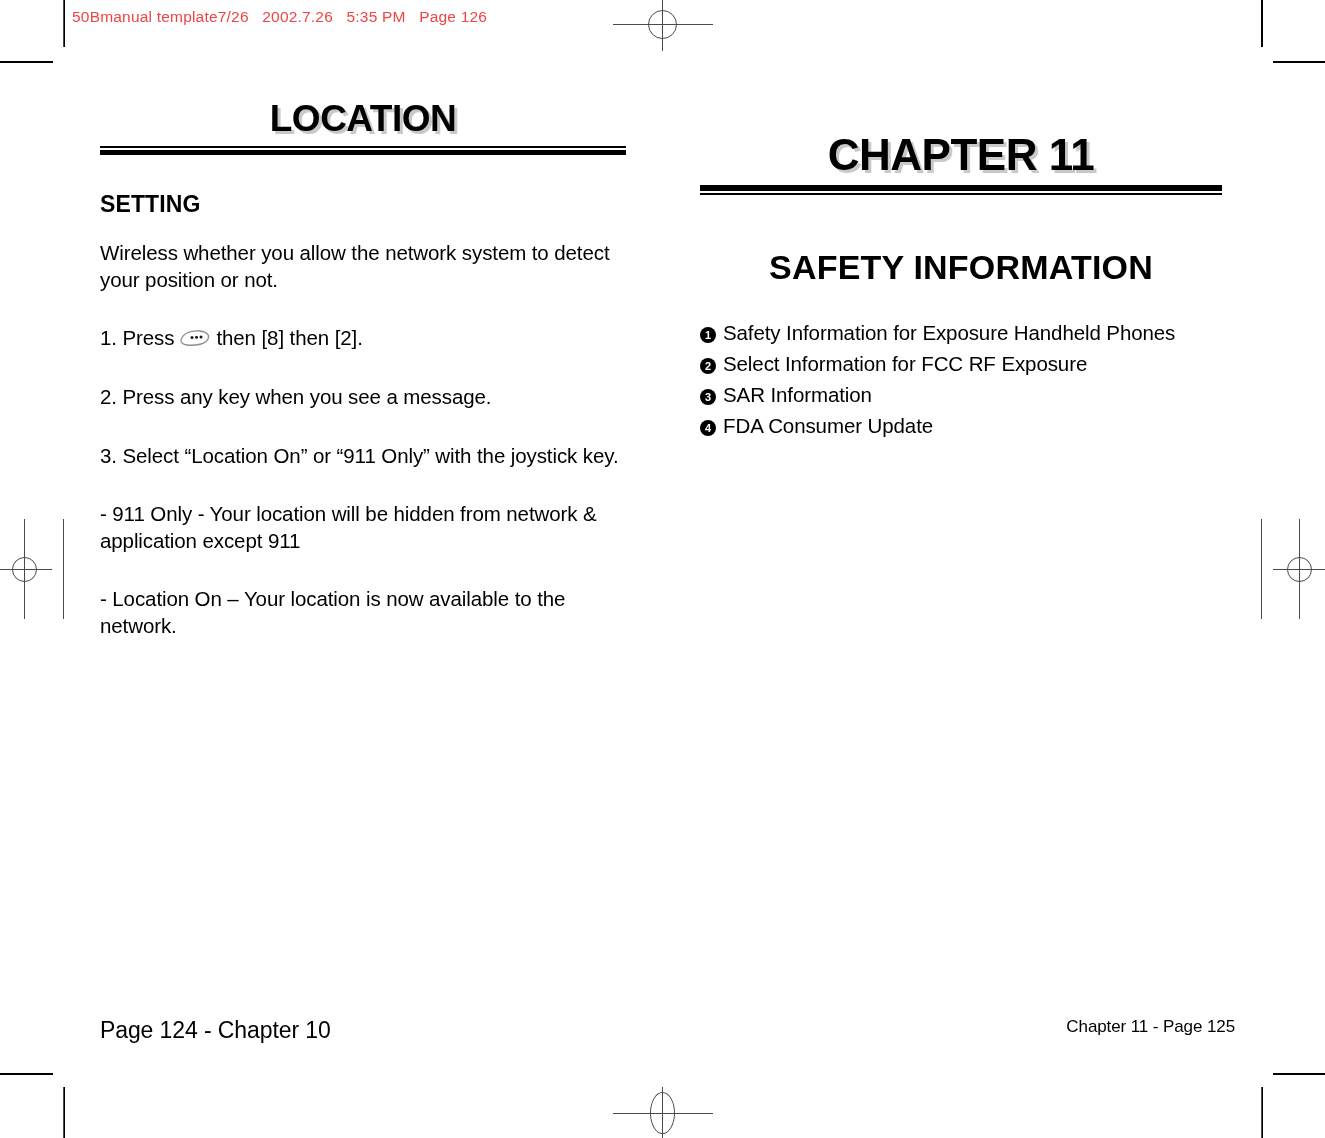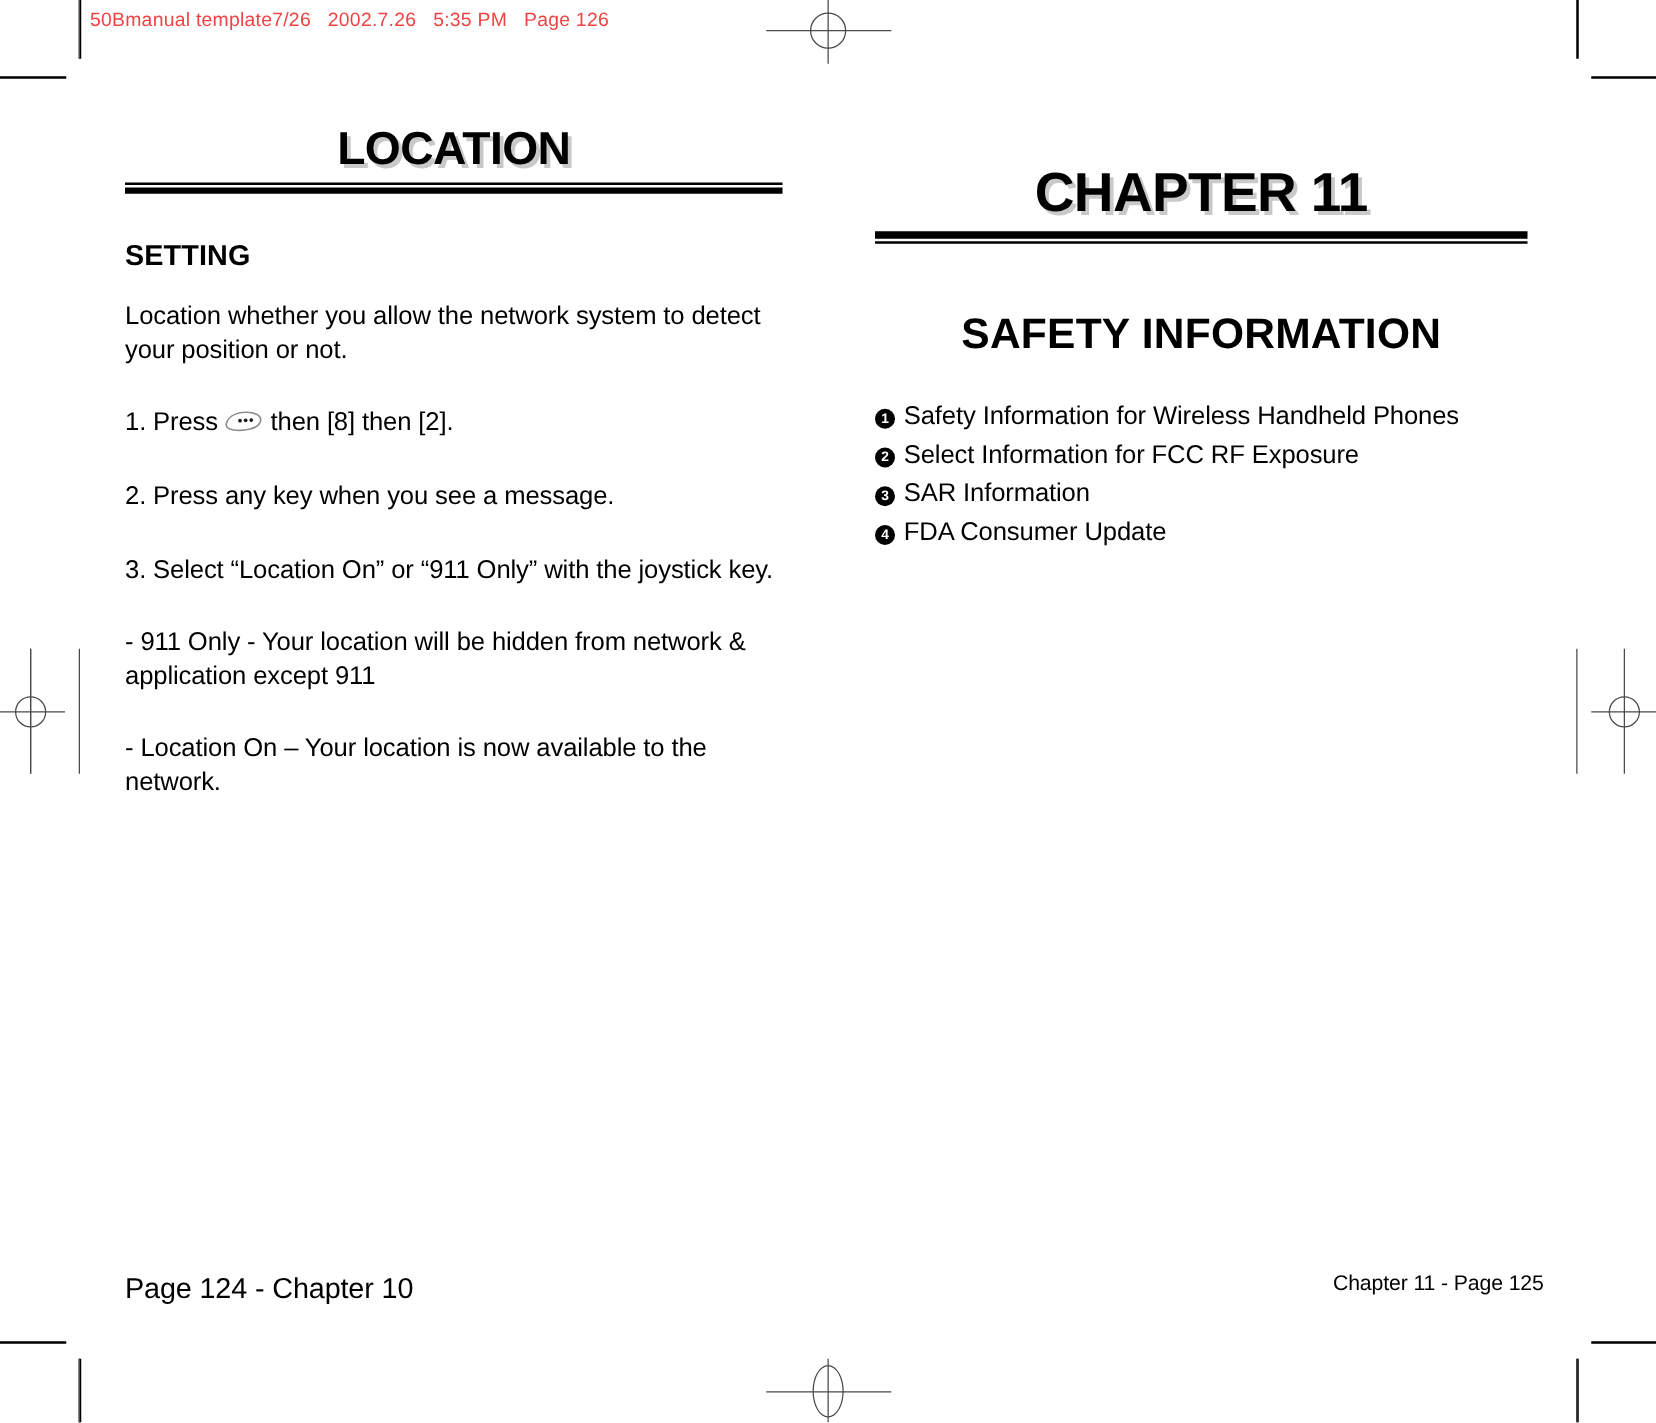--- a/index.html
+++ b/index.html
@@ -200,21 +200,21 @@
   <h1 class="banner-title left-title">LOCATION</h1>
 
   <div class="rule-left">
     <div class="r-thin"></div>
     <div class="r-gap"></div>
     <div class="r-thick"></div>
   </div>
 
   <h2 class="section">SETTING</h2>
 
-  <p class="body">Location whether you allow the network system to detect your position or not.</p>
+  <p class="body">Wireless whether you allow the network system to detect your position or not.</p>
 
   <p class="body gap-big">
     <span>1. Press</span><span class="key-icon">
         <svg viewBox="0 0 34 20" width="34" height="20" aria-hidden="true">
           <path d="M3 12 C5 5, 13 2, 22 3 C29 4, 32 7, 30 11 C28 16, 18 18, 9 17 C5 16.5, 2.5 14.5, 3 12 Z" fill="none" stroke="#8d8d8d" stroke-width="1.3"></path>
           <circle cx="14" cy="9.5" r="1.5" fill="#1a1a1a"></circle>
           <circle cx="18.5" cy="9.2" r="1.5" fill="#1a1a1a"></circle>
           <circle cx="23" cy="9" r="1.5" fill="#1a1a1a"></circle>
         </svg>
       </span><span>then [8] then [2].</span>
@@ -237,21 +237,21 @@
     <div class="r-thick"></div>
     <div class="r-gap"></div>
     <div class="r-thin"></div>
   </div>
 
   <h2 class="safety">SAFETY INFORMATION</h2>
 
   <ul class="toc">
     <li>
       <span class="num-bullet">1</span>
-      <span>Safety Information for Wireless Handheld Phones</span>
+      <span>Safety Information for Exposure Handheld Phones</span>
     </li>
     <li>
       <span class="num-bullet">2</span>
       <span>Select Information for FCC RF Exposure</span>
     </li>
     <li>
       <span class="num-bullet">3</span>
       <span>SAR Information</span>
     </li>
     <li>

